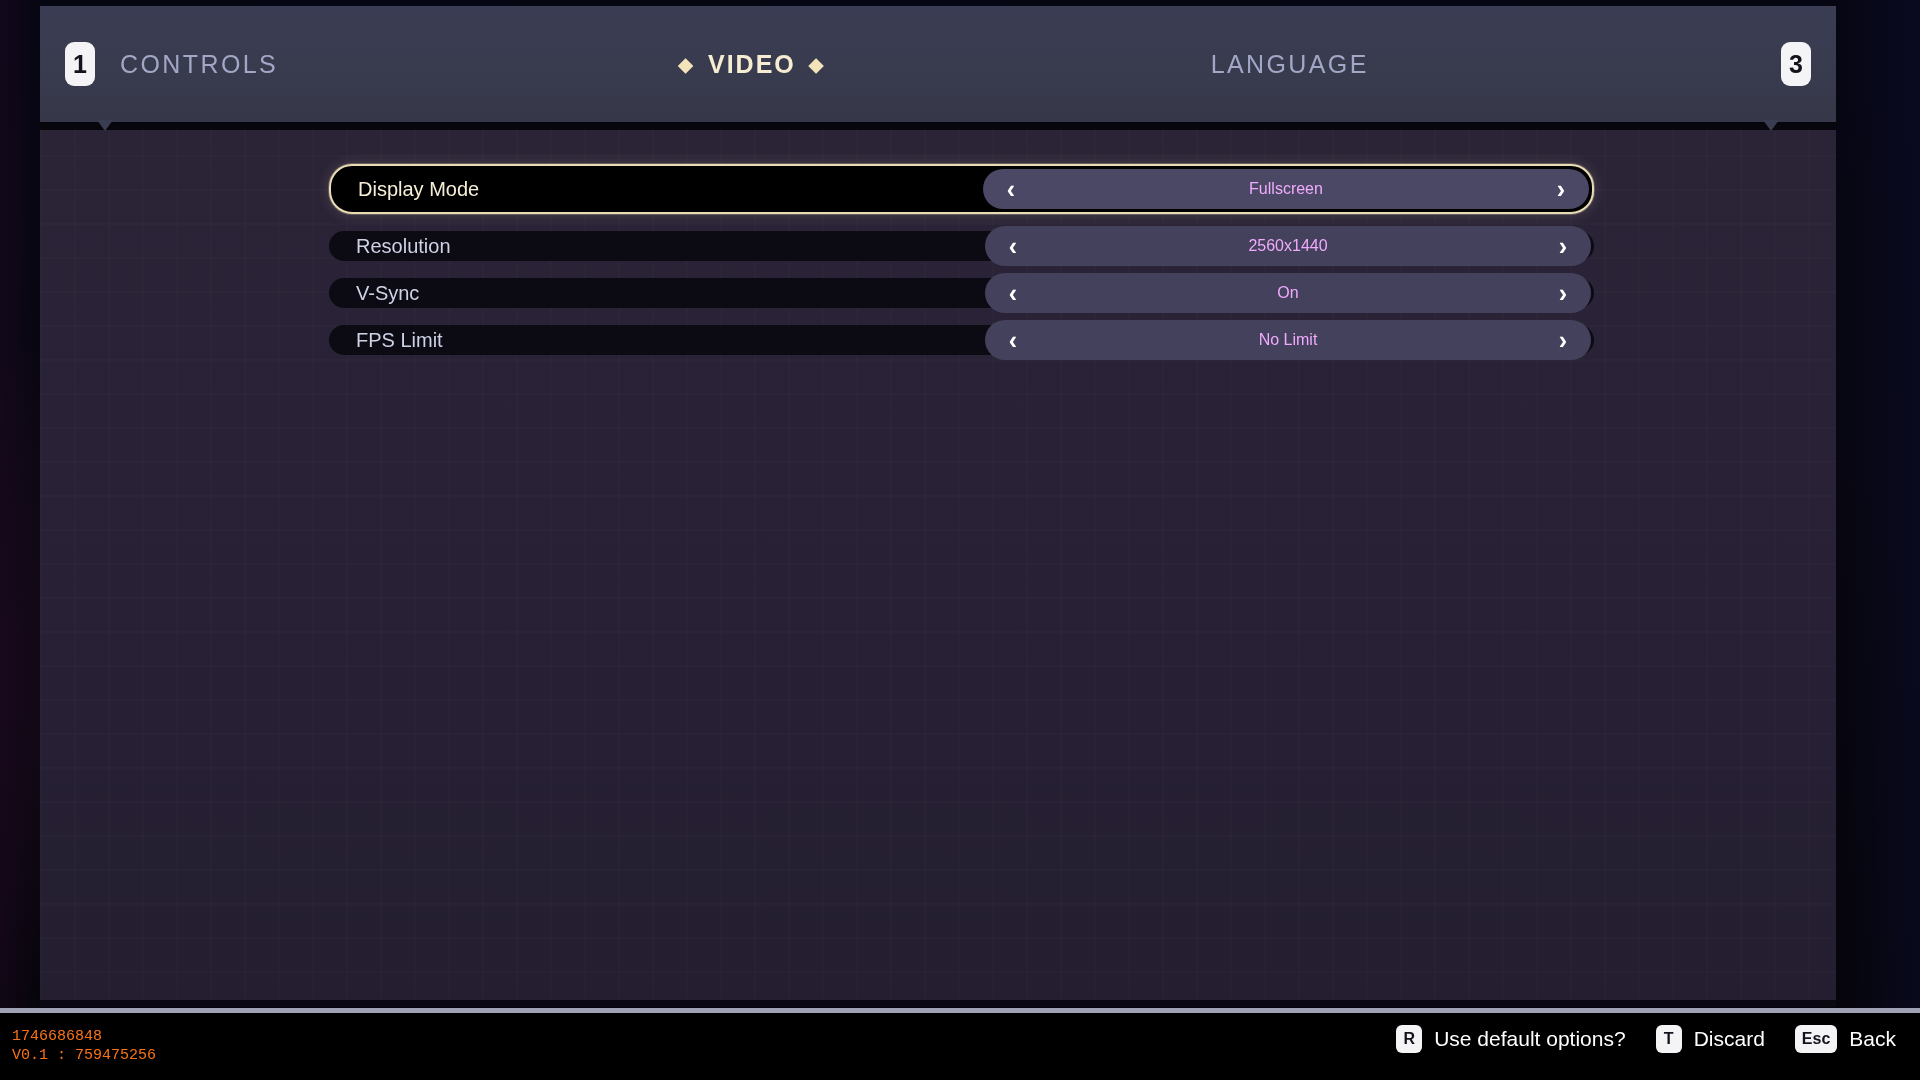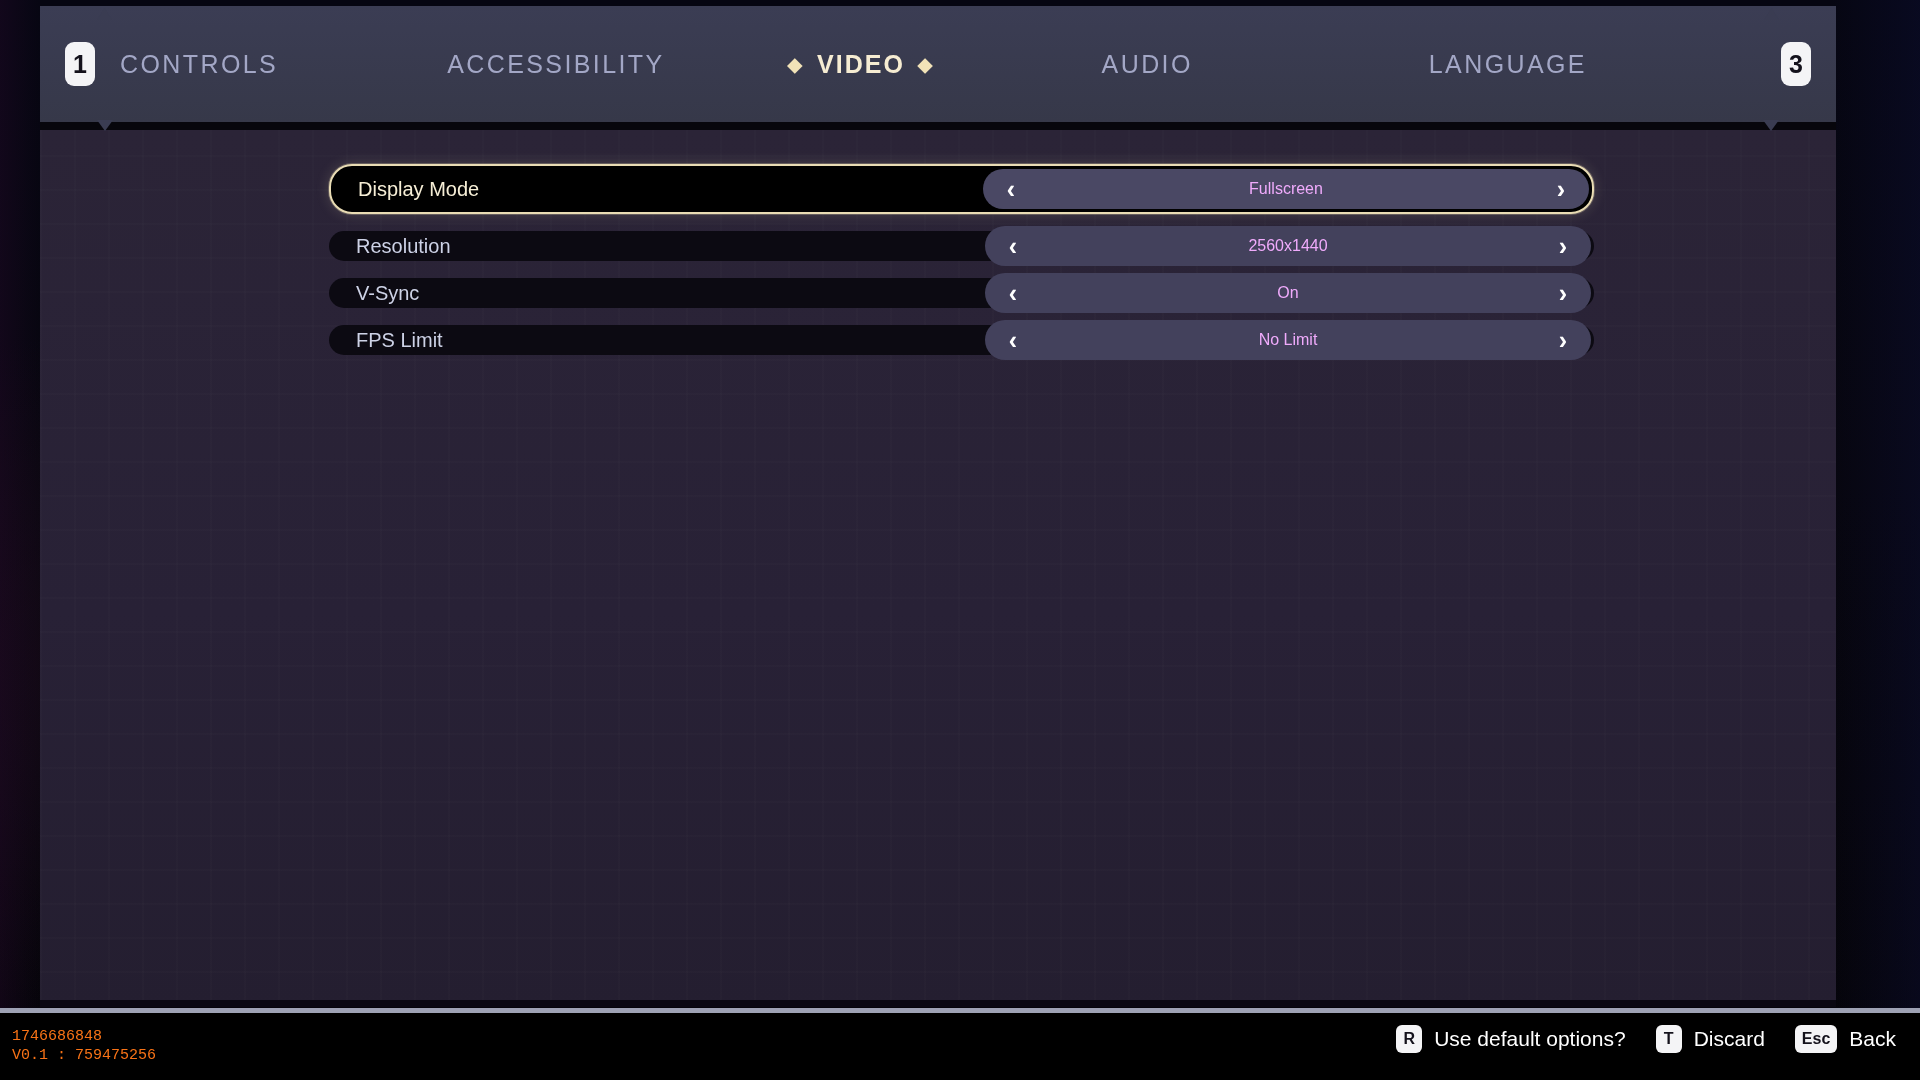--- a/index.html
+++ b/index.html
@@ -317,31 +317,25 @@
       <div class="corner-tick r"></div>
 
       <div class="keycap nav" id="key-prev">1</div>
 
       <div id="tabs">
 
         <div class="tab">
           <span>CONTROLS</span>
         </div>
 
-        <div class="tab">
-          <span>ACCESSIBILITY</span>
-        </div>
 
         <div class="tab active">
           <span class="dia">◆</span><span>VIDEO</span><span class="dia">◆</span>
         </div>
 
-        <div class="tab">
-          <span>AUDIO</span>
-        </div>
 
         <div class="tab">
           <span>LANGUAGE</span>
         </div>
 
       </div>
 
       <div class="keycap nav" id="key-next">3</div>
 
       <div class="notch l"></div>

